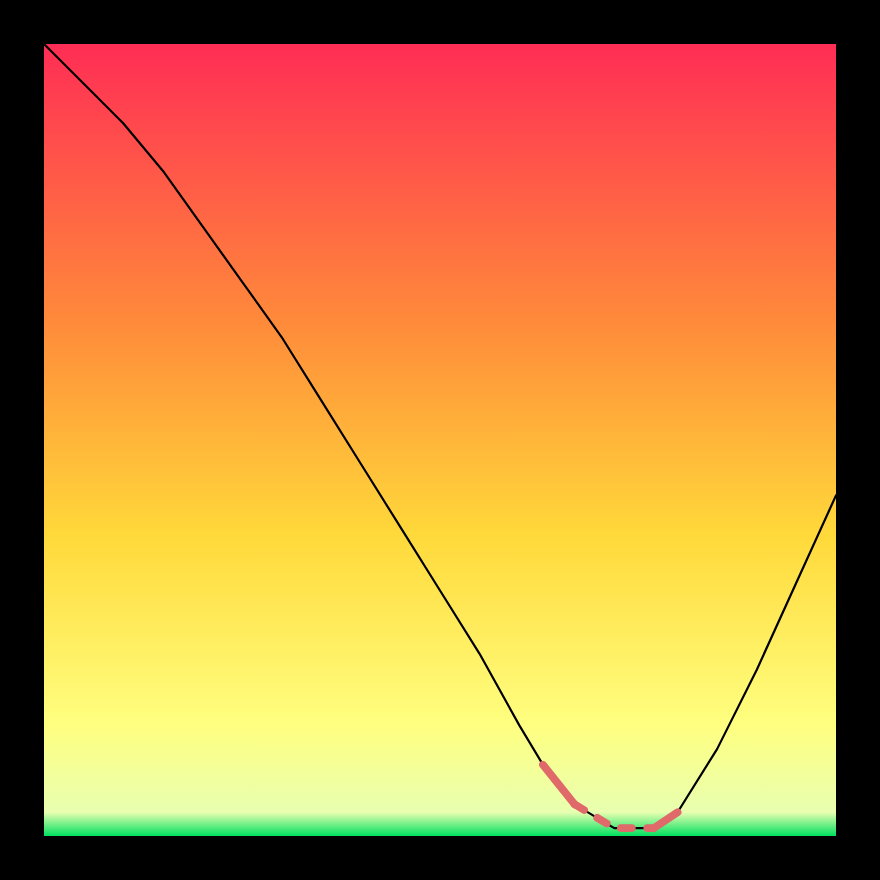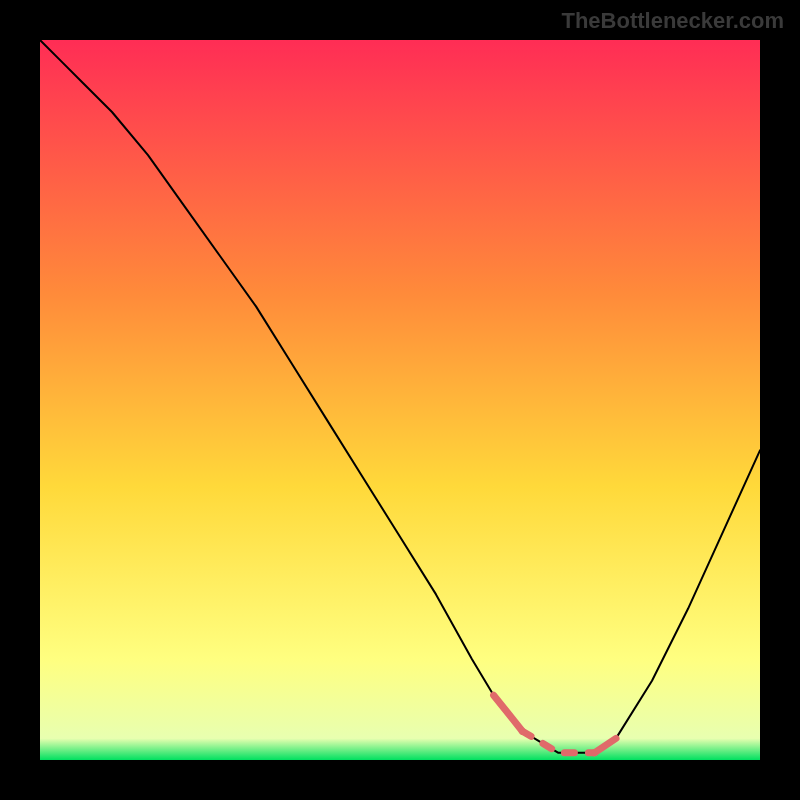--- a/index.html
+++ b/index.html
@@ -55,14 +55,13 @@
       <rect x="0" y="0" width="720" height="720" fill="url(#bg-grad)"></rect>
       <g id="series-group">
           <path d="M0.0 0.0 L21.6 21.6 L43.2 43.2 L72.0 72.0 L108.0 115.2 L144.0 165.6 L180.0 216.0 L216.0 266.4 L252.0 324.0 L288.0 381.6 L324.0 439.2 L360.0 496.8 L396.0 554.4 L432.0 619.2 L453.6 655.2 L482.4 691.2 L518.4 712.8 L554.4 712.8 L576.0 698.4 L612.0 640.8 L648.0 568.8 L684.0 489.6 L720.0 410.4" fill="none" stroke="#000000" stroke-width="2" stroke-linecap="round" stroke-linejoin="round"></path>
           <path d="M453.6 655.2 L482.4 691.2" fill="none" stroke="#e06a6a" stroke-width="7" stroke-linecap="round" stroke-linejoin="round"></path>
           <path d="M482.4 691.2 L518.4 712.8 L554.4 712.8" fill="none" stroke="#e06a6a" stroke-width="7" stroke-linecap="round" stroke-linejoin="round" stroke-dasharray="10 14"></path>
           <path d="M554.4 712.8 L576.0 698.4" fill="none" stroke="#e06a6a" stroke-width="7" stroke-linecap="round" stroke-linejoin="round"></path>
         </g>
     </svg>
   </div>
 
-  <div class="watermark">TheBottlenecker.com</div>
 </div>
 
 </body></html>

